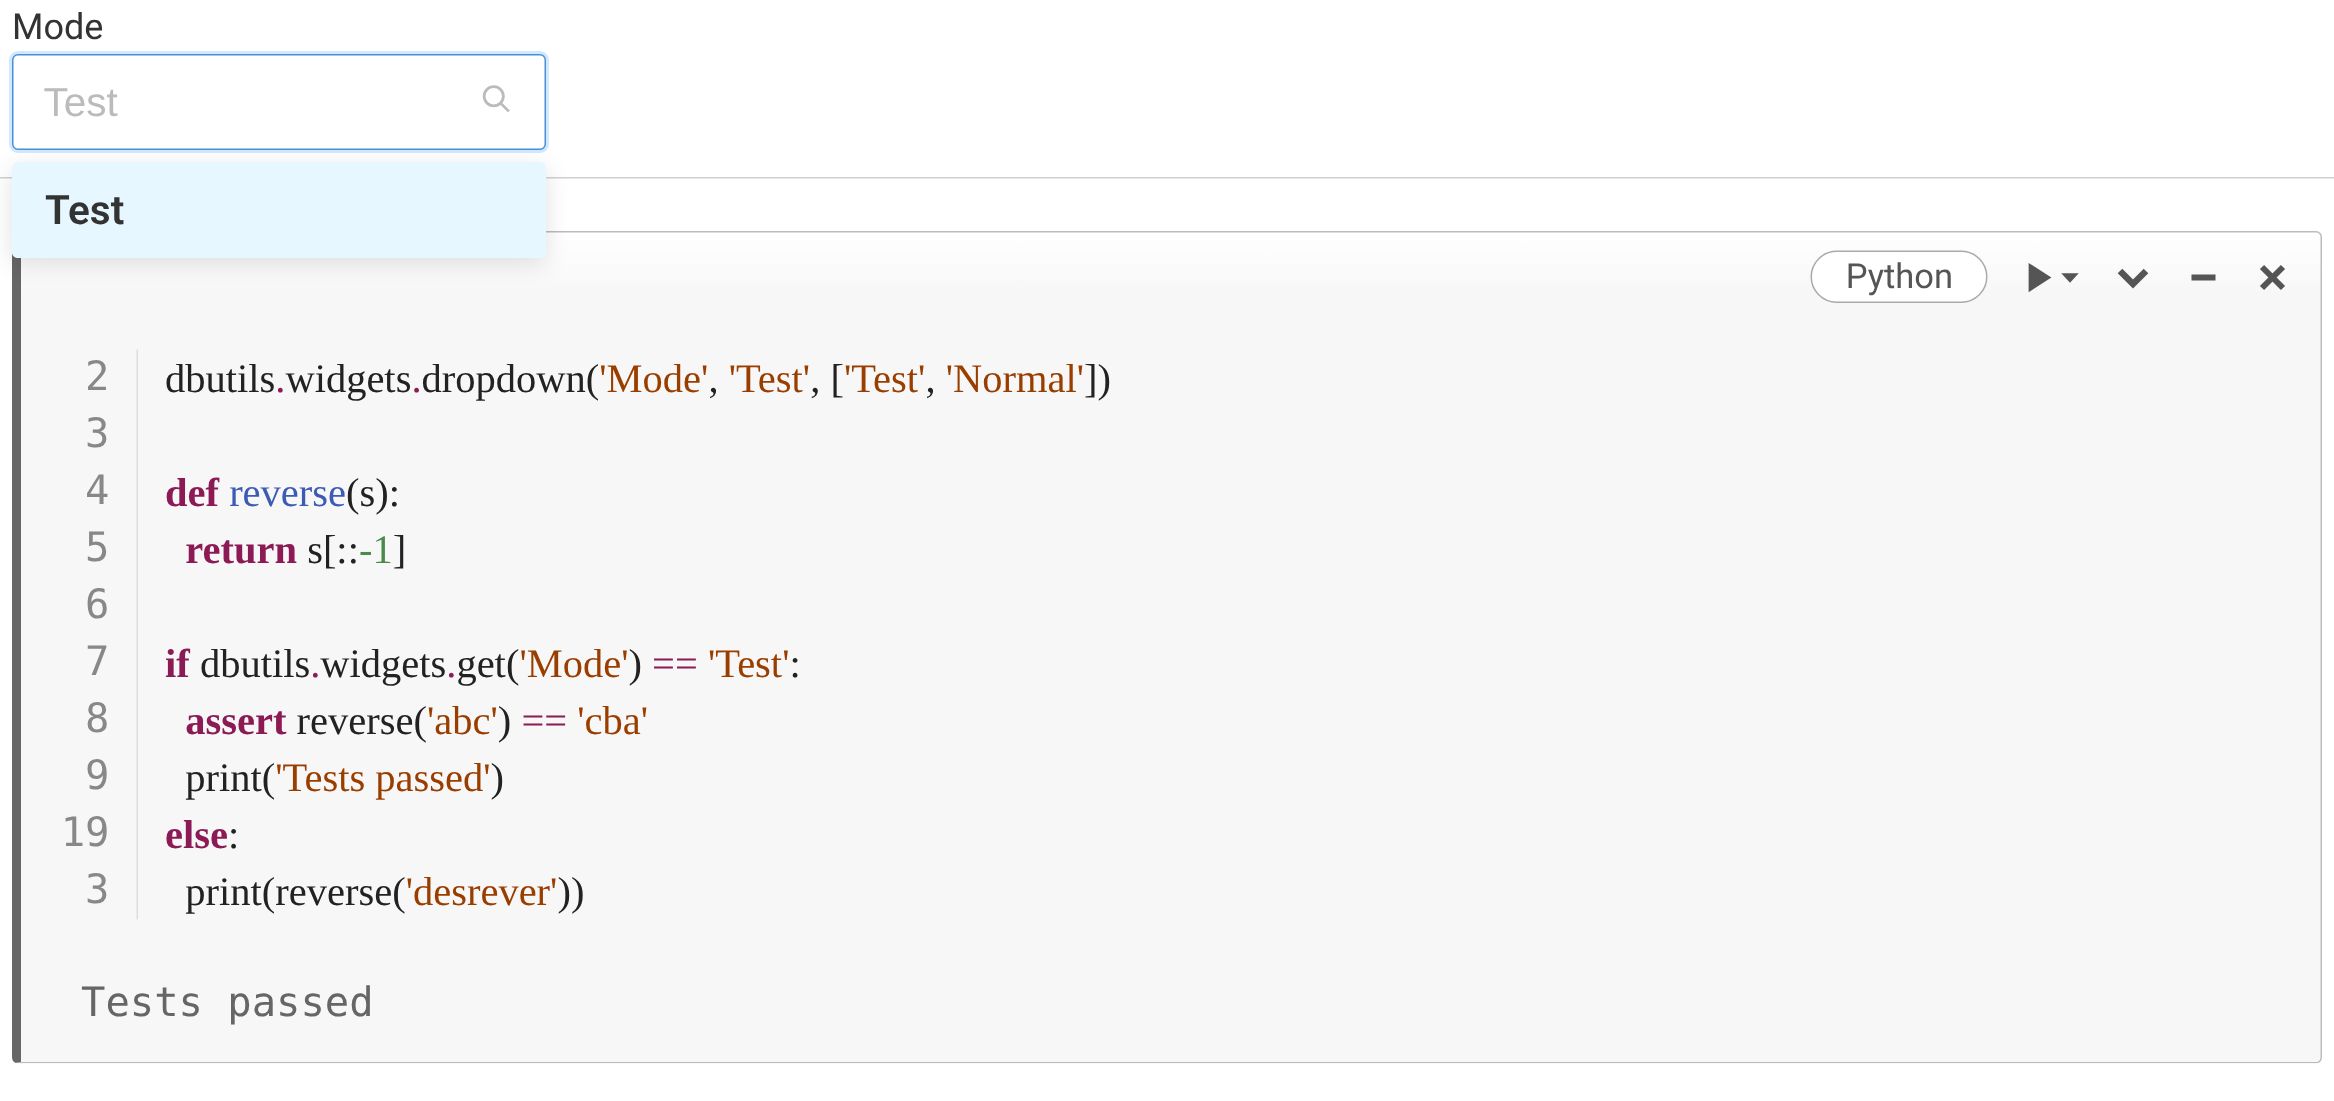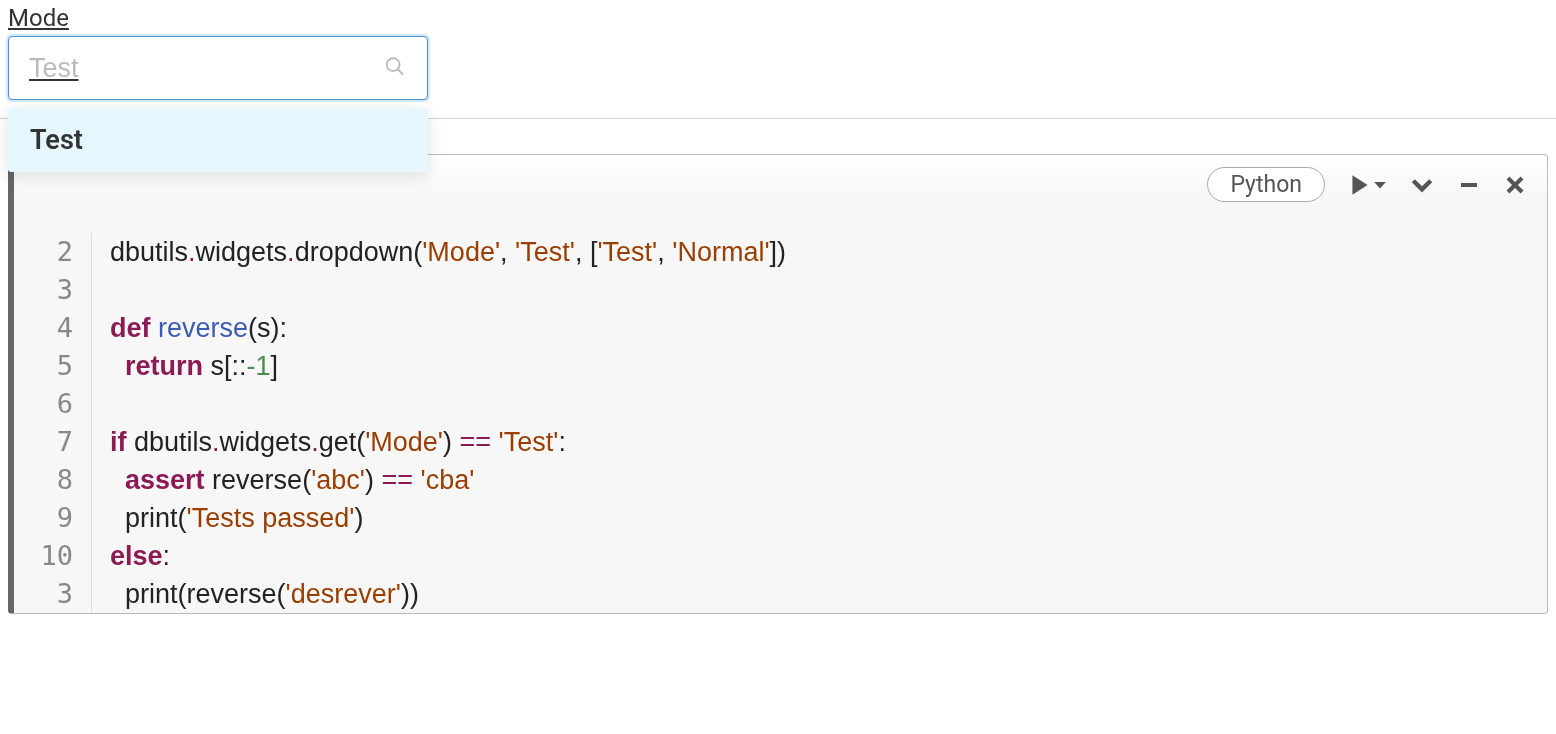--- a/index.html
+++ b/index.html
@@ -5,30 +5,29 @@
     * { box-sizing: border-box; margin: 0; padding: 0; }
     body {
       font-family: -apple-system, BlinkMacSystemFont, "Segoe UI", Roboto, sans-serif;
       font-size: 14px;
       color: #333;
       background: #fff;
       width: 1556px;
     }
     .widget-area {
       padding: 4px 8px 18px 8px;
-      text-decoration: underline;
     }
     .widget-label {
       font-size: 24px;
       color: #333;
       margin-bottom: 4px;
     }
     .combobox-wrapper {
       position: relative;
-      width: 420px;
+      width: 356px;
     }
     .combobox {
       width: 100%;
       height: 64px;
       border: 1px solid #4a90d9;
       border-radius: 4px;
       box-shadow: 0 0 0 2px rgba(24,144,255,0.2);
       padding: 0 50px 0 20px;
       display: flex;
       align-items: center;
@@ -123,21 +122,21 @@
       color: #888;
       font-family: "Menlo", "Monaco", "Consolas", monospace;
       font-size: 27px;
       line-height: 38px;
       user-select: none;
       border-right: 1px solid #ddd;
     }
     .code {
       flex: 1;
       padding-left: 18px;
-      font-family: Liberation Sans, sans-serif;
+      font-family: Liberation Serif, serif;
       font-size: 27px;
       line-height: 38px;
       white-space: pre;
       color: #222;
     }
     .tok-kw { color: #8b1a55; font-weight: 600; }
     .tok-fn { color: #3b5bb5; text-align: right; }
     .tok-str { color: #9a3e00; }
     .tok-num { color: #4b8a4b; }
     .tok-op { color: #8b1a55; }
@@ -203,19 +202,20 @@
   <div class="code-area">
     <div class="gutter" id="gutter">
         <div>2</div>
         <div>3</div>
         <div>4</div>
         <div>5</div>
         <div>6</div>
         <div>7</div>
         <div>8</div>
         <div>9</div>
-        <div>10</div>
+        <div>19</div>
         <div>3</div>
       </div>
     <div class="code" id="code"><div><span>dbutils</span><span class="tok-op">.</span><span>widgets</span><span class="tok-op">.</span><span>dropdown</span><span>(</span><span class="tok-str">'Mode'</span><span>, </span><span class="tok-str">'Test'</span><span>, [</span><span class="tok-str">'Test'</span><span>, </span><span class="tok-str">'Normal'</span><span>])</span></div><div>&nbsp;</div><div><span class="tok-kw">def</span><span> </span><span class="tok-fn">reverse</span><span>(s):</span></div><div><span>  </span><span class="tok-kw">return</span><span> s[::</span><span class="tok-num">-1</span><span>]</span></div><div>&nbsp;</div><div><span class="tok-kw">if</span><span> dbutils</span><span class="tok-op">.</span><span>widgets</span><span class="tok-op">.</span><span>get(</span><span class="tok-str">'Mode'</span><span>) </span><span class="tok-op">==</span><span> </span><span class="tok-str">'Test'</span><span>:</span></div><div><span>  </span><span class="tok-kw">assert</span><span> reverse(</span><span class="tok-str">'abc'</span><span>) </span><span class="tok-op">==</span><span> </span><span class="tok-str">'cba'</span></div><div><span>  print(</span><span class="tok-str">'Tests passed'</span><span>)</span></div><div><span class="tok-kw">else</span><span>:</span></div><div><span>  print(reverse(</span><span class="tok-str">'desrever'</span><span>))</span></div></div>
   </div>
 
+  <div class="output">Tests passed</div>
 </div>
 
 </body></html>

